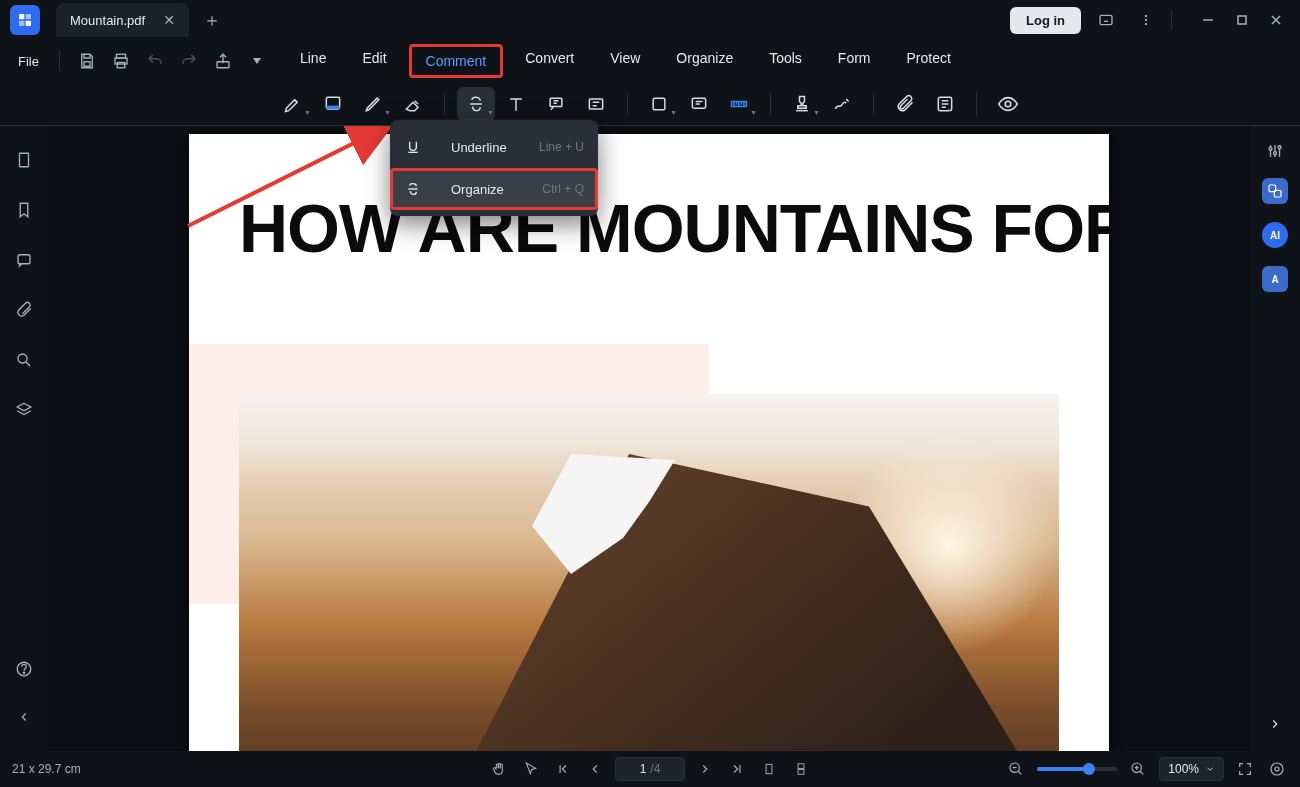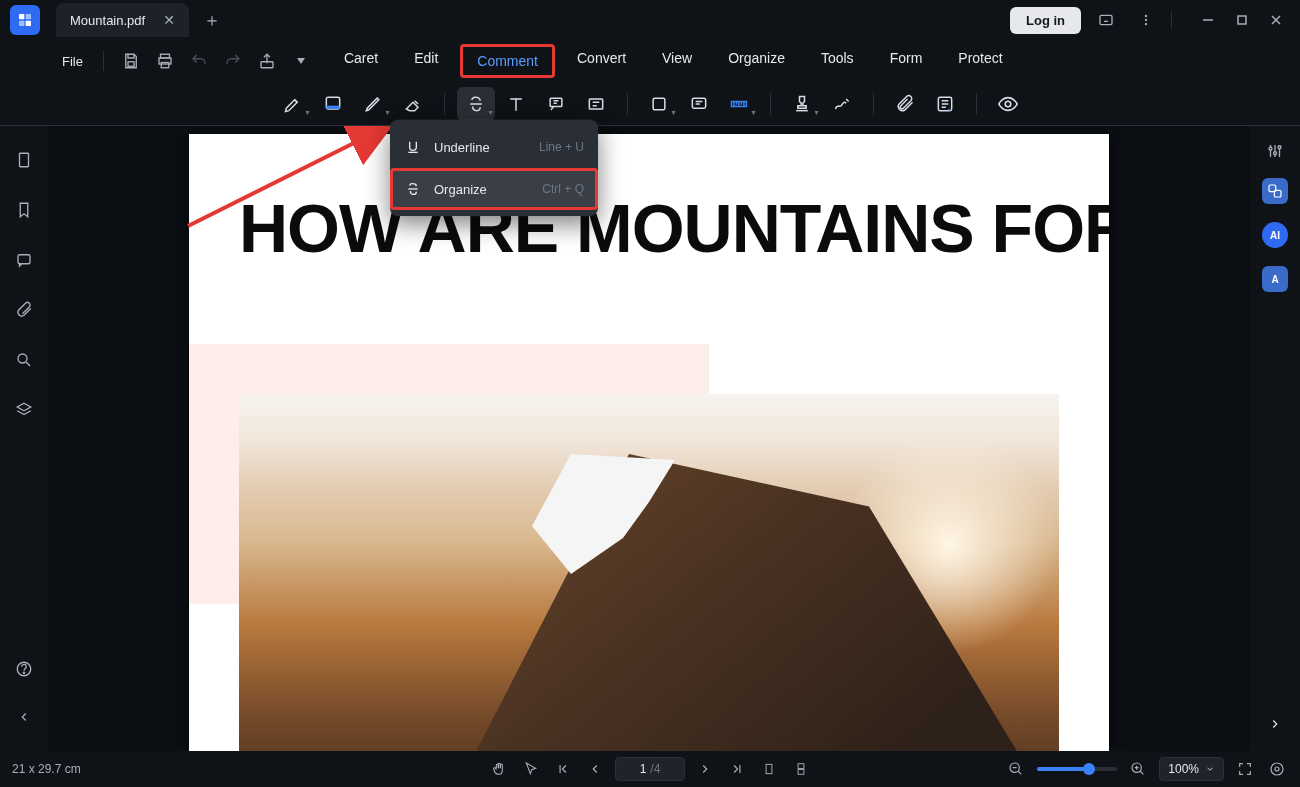--- a/index.html
+++ b/index.html
@@ -31,21 +31,21 @@
   .tab-close{color:var(--text-dim);cursor:pointer;font-size:14px;line-height:1;}
   .tab-add{color:var(--text-dim);margin-left:14px;font-size:18px;cursor:pointer;}
   .titlebar-right{margin-left:auto;display:flex;align-items:center;gap:10px;padding-right:8px;}
   .btn-login{background:#e6e8eb;color:#15181d;border:none;border-radius:6px;padding:6px 16px;font-weight:600;font-size:13px;cursor:pointer;}
   .titlebar-icon{width:30px;height:30px;display:flex;align-items:center;justify-content:center;color:var(--text-dim);cursor:pointer;}
   .win-controls{display:flex;gap:2px;margin-left:10px;}
   .win-btn{width:32px;height:32px;display:flex;align-items:center;justify-content:center;color:var(--text-dim);cursor:pointer;}
 
   
   .ribbon1{height:42px;display:flex;align-items:center;background:var(--bg);padding:0 10px;gap:4px;}
-  .file-btn{padding:6px 8px;color:var(--text);cursor:pointer;margin-left:44px;}
+  .file-btn{padding:6px 8px;color:var(--text);cursor:pointer;}
   .ribbon1 .vsep{width:1px;height:20px;background:var(--divider);margin:0 8px;}
   .ribbon-icon{width:30px;height:30px;display:flex;align-items:center;justify-content:center;color:var(--text-dim);cursor:pointer;}
   .ribbon-icon.disabled{color:#4a505a;}
   .main-nav{display:flex;gap:8px;margin-left:10px;}
   .nav-item{padding:6px 14px;color:var(--text);cursor:pointer;border-radius:4px;font-size:14px;}
   .nav-item.highlighted{border:3px solid var(--red-highlight);color:#5b9cff;}
   .ribbon1-right{margin-left:auto;display:flex;align-items:center;gap:10px;}
   .search-tools{display:flex;align-items:center;gap:6px;color:var(--text-dimmer);}
 
   
@@ -69,21 +69,21 @@
   .sky{position:absolute;left:50px;top:260px;width:820px;height:120px;background:linear-gradient(180deg,#f5f5f2 0%,#fef7ee 50%,#fde8cf 100%);}
   .ridge1{position:absolute;left:260px;top:320px;width:600px;height:350px;background:linear-gradient(140deg,#6b4728 0%,#4a3222 40%,#2e2119 80%);clip-path:polygon(30% 0%,70% 15%,100% 100%,0% 100%);}
   .snow1{position:absolute;left:330px;top:320px;width:260px;height:120px;background:#f5f5f5;clip-path:polygon(20% 0%,60% 5%,50% 40%,40% 70%,20% 100%,5% 60%);}
   .sun-glow{position:absolute;left:650px;top:300px;width:220px;height:220px;background:radial-gradient(circle,#fff6e6 0%,rgba(255,236,200,0) 70%);}
 
   
   .arrow-overlay{position:absolute;left:0;top:0;pointer-events:none;}
 
   
   .dropdown{position:absolute;left:390px;top:120px;width:208px;background:var(--menu-bg);border-radius:8px;padding:6px 0;box-shadow:0 8px 24px rgba(0,0,0,.5),0 0 0 1px rgba(255,255,255,.05);}
-  .dropdown-item{height:42px;display:flex;align-items:center;gap:12px;padding:0 14px;color:var(--text);cursor:pointer;}
+  .dropdown-item{height:42px;display:flex;align-items:center;gap:29px;padding:0 14px;color:var(--text);cursor:pointer;}
   .dropdown-item:hover,.dropdown-item.hovered{background:var(--menu-hover);}
   .dropdown-item .di-icon{width:18px;height:18px;display:flex;align-items:center;justify-content:center;}
   .dropdown-item .di-shortcut{margin-left:auto;color:var(--text-dimmer);font-size:12px;}
   .dropdown-item.highlighted{outline:3px solid var(--red-highlight);outline-offset:-3px;border-radius:4px;}
 
   
   .sidebar-right{width:50px;background:var(--bg);display:flex;flex-direction:column;align-items:center;padding-top:16px;gap:18px;}
   .badge-ai{width:26px;height:26px;border-radius:50%;background:#2f6bf2;color:#fff;display:flex;align-items:center;justify-content:center;font-size:10px;font-weight:700;}
   .badge-w{width:26px;height:26px;border-radius:6px;background:#3b6bc9;display:flex;align-items:center;justify-content:center;}
 
@@ -191,21 +191,21 @@
         <rect x="4" y="13" width="16" height="8" rx="1"></rect>
       </svg>
     </div>
   <div class="ribbon-icon">
       <svg width="12" height="12" viewBox="0 0 12 12" fill="currentColor">
         <path d="M2 3h8L6 9z"></path>
       </svg>
     </div>
 
   <div class="main-nav">
-    <div class="nav-item">Caret</div>
+    <div class="nav-item">Line</div>
     <div class="nav-item">Edit</div>
     <div class="nav-item highlighted">Comment</div>
     <div class="nav-item">Convert</div>
     <div class="nav-item">View</div>
     <div class="nav-item">Organize</div>
     <div class="nav-item">Tools</div>
     <div class="nav-item">Form</div>
     <div class="nav-item">Protect</div>
   </div>
 

